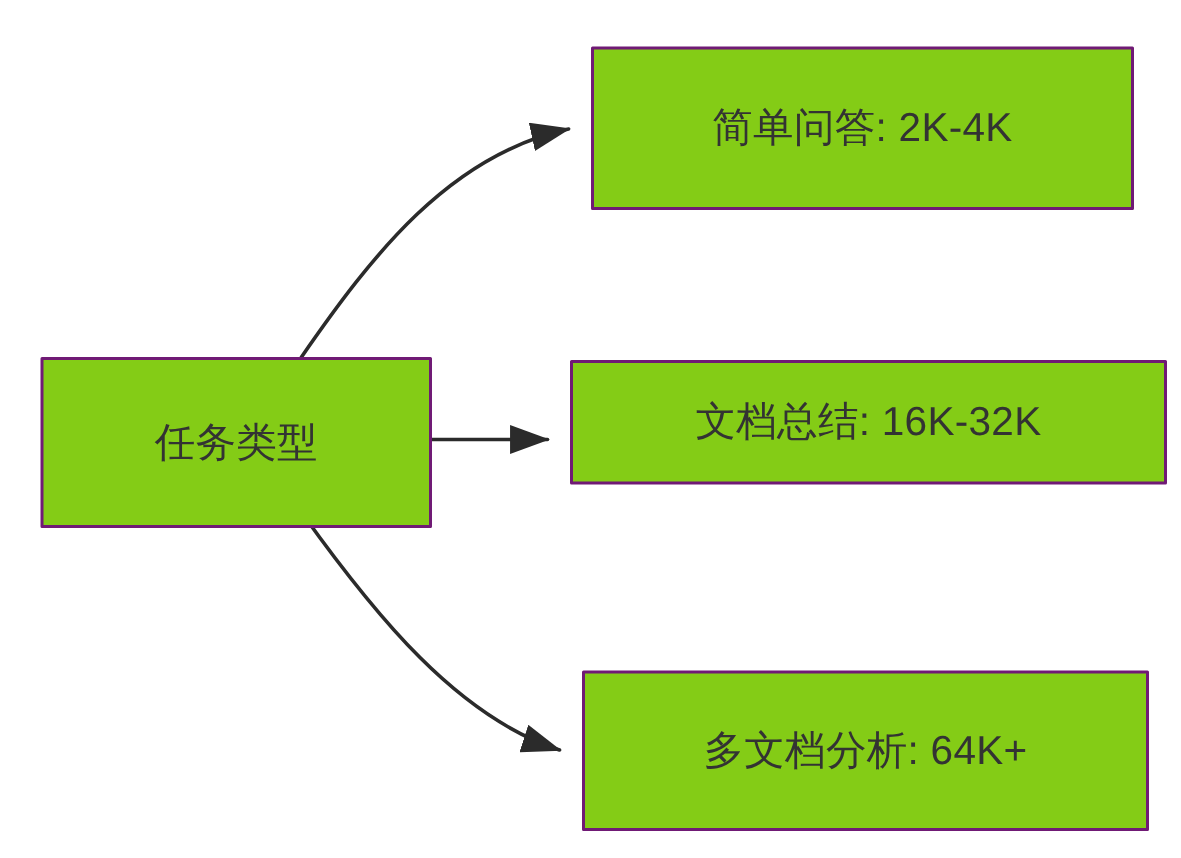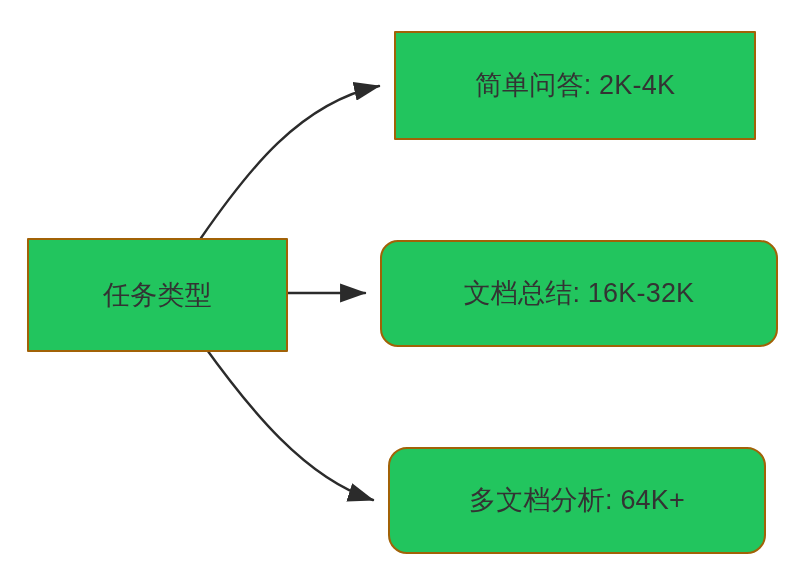--- a/index.html
+++ b/index.html
@@ -27,22 +27,22 @@
     width: 787px;
     height: 572px;
     pointer-events: none;
   }
   .node {
     position: absolute;
     box-sizing: border-box;
     display: flex;
     align-items: center;
     justify-content: center;
-    background: #22c55e;
-    border: 2px solid #a16207;
+    background: #84cc16;
+    border: 2px solid #701a75;
     border-radius: 1px;
   }
   .node-label {
     color: #333333;
     font-size: 27px;
     line-height: 1.2;
     letter-spacing: 0.2px;
     white-space: nowrap;
     text-align: center;
   }
@@ -56,29 +56,27 @@
   #node-target-0 {
     left: 394px;
     top: 31px;
     width: 362px;
     height: 109px;
   }
   #node-target-1 {
     left: 380px;
     top: 240px;
     width: 398px;
-    height: 107px;
-    border-radius: 18px;
+    height: 83px;
   }
   #node-target-2 {
     left: 388px;
     top: 447px;
     width: 378px;
     height: 107px;
-    border-radius: 19px;
   }
 </style>
 </head>
 <body>
 
 <div id="diagram-canvas">
 
   <svg class="edge-layer" width="787" height="572" viewBox="0 0 787 572" xmlns="http://www.w3.org/2000/svg">
     <defs>
       <marker id="arrowhead" markerWidth="11" markerHeight="8" refX="10.4" refY="4" orient="auto" markerUnits="strokeWidth">

